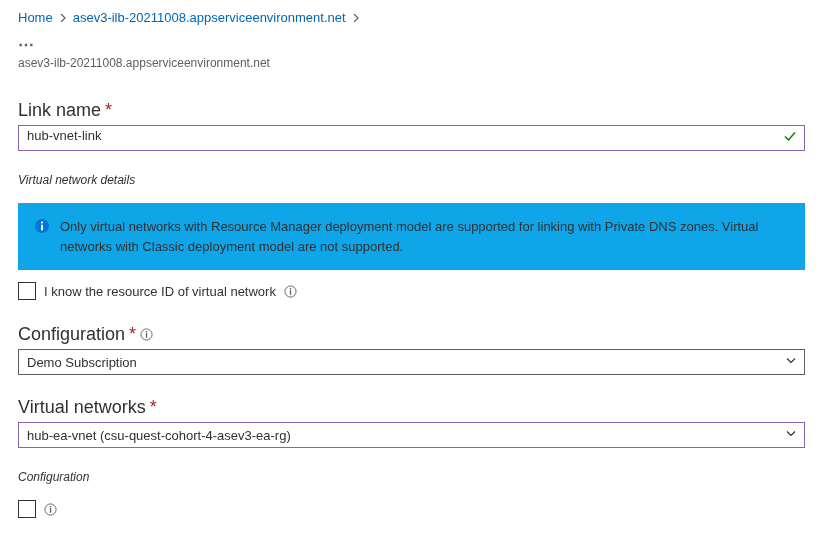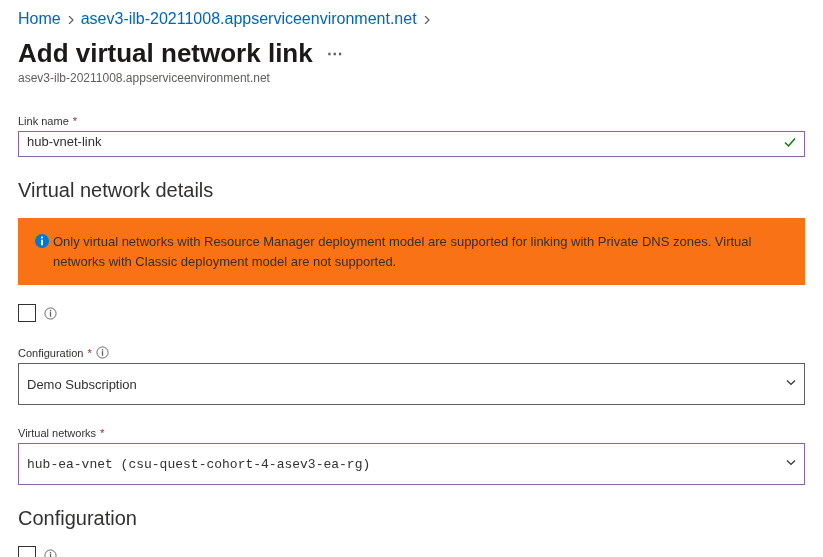--- a/index.html
+++ b/index.html
@@ -8,64 +8,64 @@
       font-size: 13px;
       color: #323130;
       background: #fff;
       padding: 10px 18px 20px 18px;
       width: 823px;
     }
     .breadcrumb {
       display: flex;
       align-items: center;
       gap: 6px;
-      font-size: 16px;
+      font-size: 13px;
       margin-bottom: 10px;
     }
     .breadcrumb a { color: #0066b8; text-decoration: none; }
     .breadcrumb .sep { color: #605e5c; }
     .page-title {
       font-size: 26px;
       font-weight: 600;
       color: #1b1a19;
       display: flex;
       align-items: center;
       gap: 14px;
       margin-bottom: 2px;
     }
     .page-title .dots { color: #605e5c; font-size: 16px; letter-spacing: 2px; }
     .subtitle { font-size: 12px; color: #605e5c; margin-bottom: 30px; }
-    .field-label { font-size: 11px; color: #323130; margin-bottom: 4px; display: flex; align-items: center; gap: 4px; }
+    .field-label { font-size: 18px; color: #323130; margin-bottom: 4px; display: flex; align-items: center; gap: 4px; }
     .req { color: #a4262c; }
     .input-wrap { position: relative; margin-bottom: 22px; }
     .text-input {
       width: 100%;
       border: 1px solid #8b62ae;
       padding: 5px 30px 11px 8px;
       font-size: 13px;
       font-family: inherit;
       color: #323130;
       background: #fff;
       outline: none;
       height: 26px;
     }
     .check-icon {
       position: absolute;
       right: 8px;
       top: 50%;
       transform: translateY(-50%);
       color: #107c10;
     }
-    .section-title { font-size: 20px; color: #323130; margin-bottom: 16px; }
+    .section-title { font-size: 12px; color: #323130; margin-bottom: 16px; font-style: italic; }
     .info-box {
-      background: #f97316;
+      background: #0ea5e9;
       padding: 14px 16px;
       display: flex;
-      gap: 3px;
-      margin-bottom: 19px;
+      gap: 10px;
+      margin-bottom: 12px;
       font-size: 13px;
       line-height: 1.5;
     }
     .info-box .icon { flex-shrink: 0; margin-top: 1px; }
     .checkbox-row {
       display: flex;
       align-items: center;
       gap: 8px;
       margin-bottom: 24px;
       font-size: 13px;
@@ -81,23 +81,23 @@
     .select {
       width: 100%;
       border: 1px solid #605e5c;
       padding: 4px 28px 4px 8px;
       font-size: 13px;
       font-family: inherit;
       color: #323130;
       background: #fff;
       appearance: none;
       cursor: pointer;
-      height: 42px;
-    }
-    .select.accent { border-color: #8b62ae; font-family: Liberation Mono, monospace; }
+      height: 26px;
+    }
+    .select.accent { border-color: #8b62ae; }
     .select-wrap { position: relative; margin-bottom: 22px; }
     .chev {
       position: absolute;
       right: 8px;
       top: 50%;
       transform: translateY(-50%);
       pointer-events: none;
       color: #323130;
     }
     .info-circ { display: inline-flex; }
@@ -114,21 +114,20 @@
   </span>
   <a href="#">asev3-ilb-20211008.appserviceenvironment.net</a>
   <span class="sep">
     <svg width="8" height="8" viewBox="0 0 8 8">
         <path d="M2 0 L6 4 L2 8" fill="none" stroke="#605e5c" stroke-width="1.2"></path>
       </svg>
   </span>
 </div>
 
 <h1 class="page-title">
-  <span>Add virtual network link</span>
   <span class="dots">⋯</span>
 </h1>
 <div class="subtitle">asev3-ilb-20211008.appserviceenvironment.net</div>
 
 <div class="field-label">
   <span>Link name</span>
   <span class="req">*</span>
 </div>
 <div class="input-wrap">
   <input type="text" class="text-input" value="hub-vnet-link" style="">
@@ -147,20 +146,21 @@
         <circle cx="8" cy="8" r="7" fill="#0078d4"></circle>
         <circle cx="8" cy="4.5" r="1.1" fill="#fff"></circle>
         <rect x="7" y="6.5" width="2" height="6" rx="1" fill="#fff"></rect>
       </svg>
   </span>
   <span>Only virtual networks with Resource Manager deployment model are supported for linking with Private DNS zones. Virtual networks with Classic deployment model are not supported.</span>
 </div>
 
 <div class="checkbox-row">
   <div class="checkbox"></div>
+  <span>I know the resource ID of virtual network</span>
   <span class="info-circ">
     <svg width="13" height="13" viewBox="0 0 14 14">
         <circle cx="7" cy="7" r="6" fill="none" stroke="#605e5c" stroke-width="1"></circle>
         <circle cx="7" cy="4" r="0.9" fill="#605e5c"></circle>
         <rect x="6.3" y="5.5" width="1.4" height="5" fill="#605e5c"></rect>
       </svg>
   </span>
 </div>
 
 <div class="field-label">

